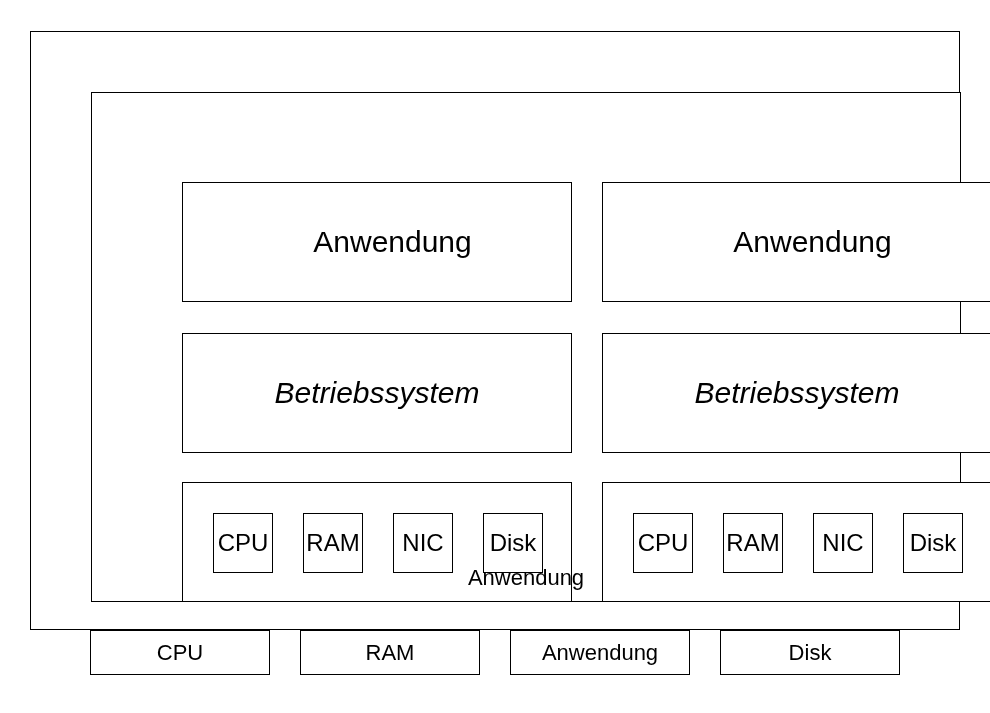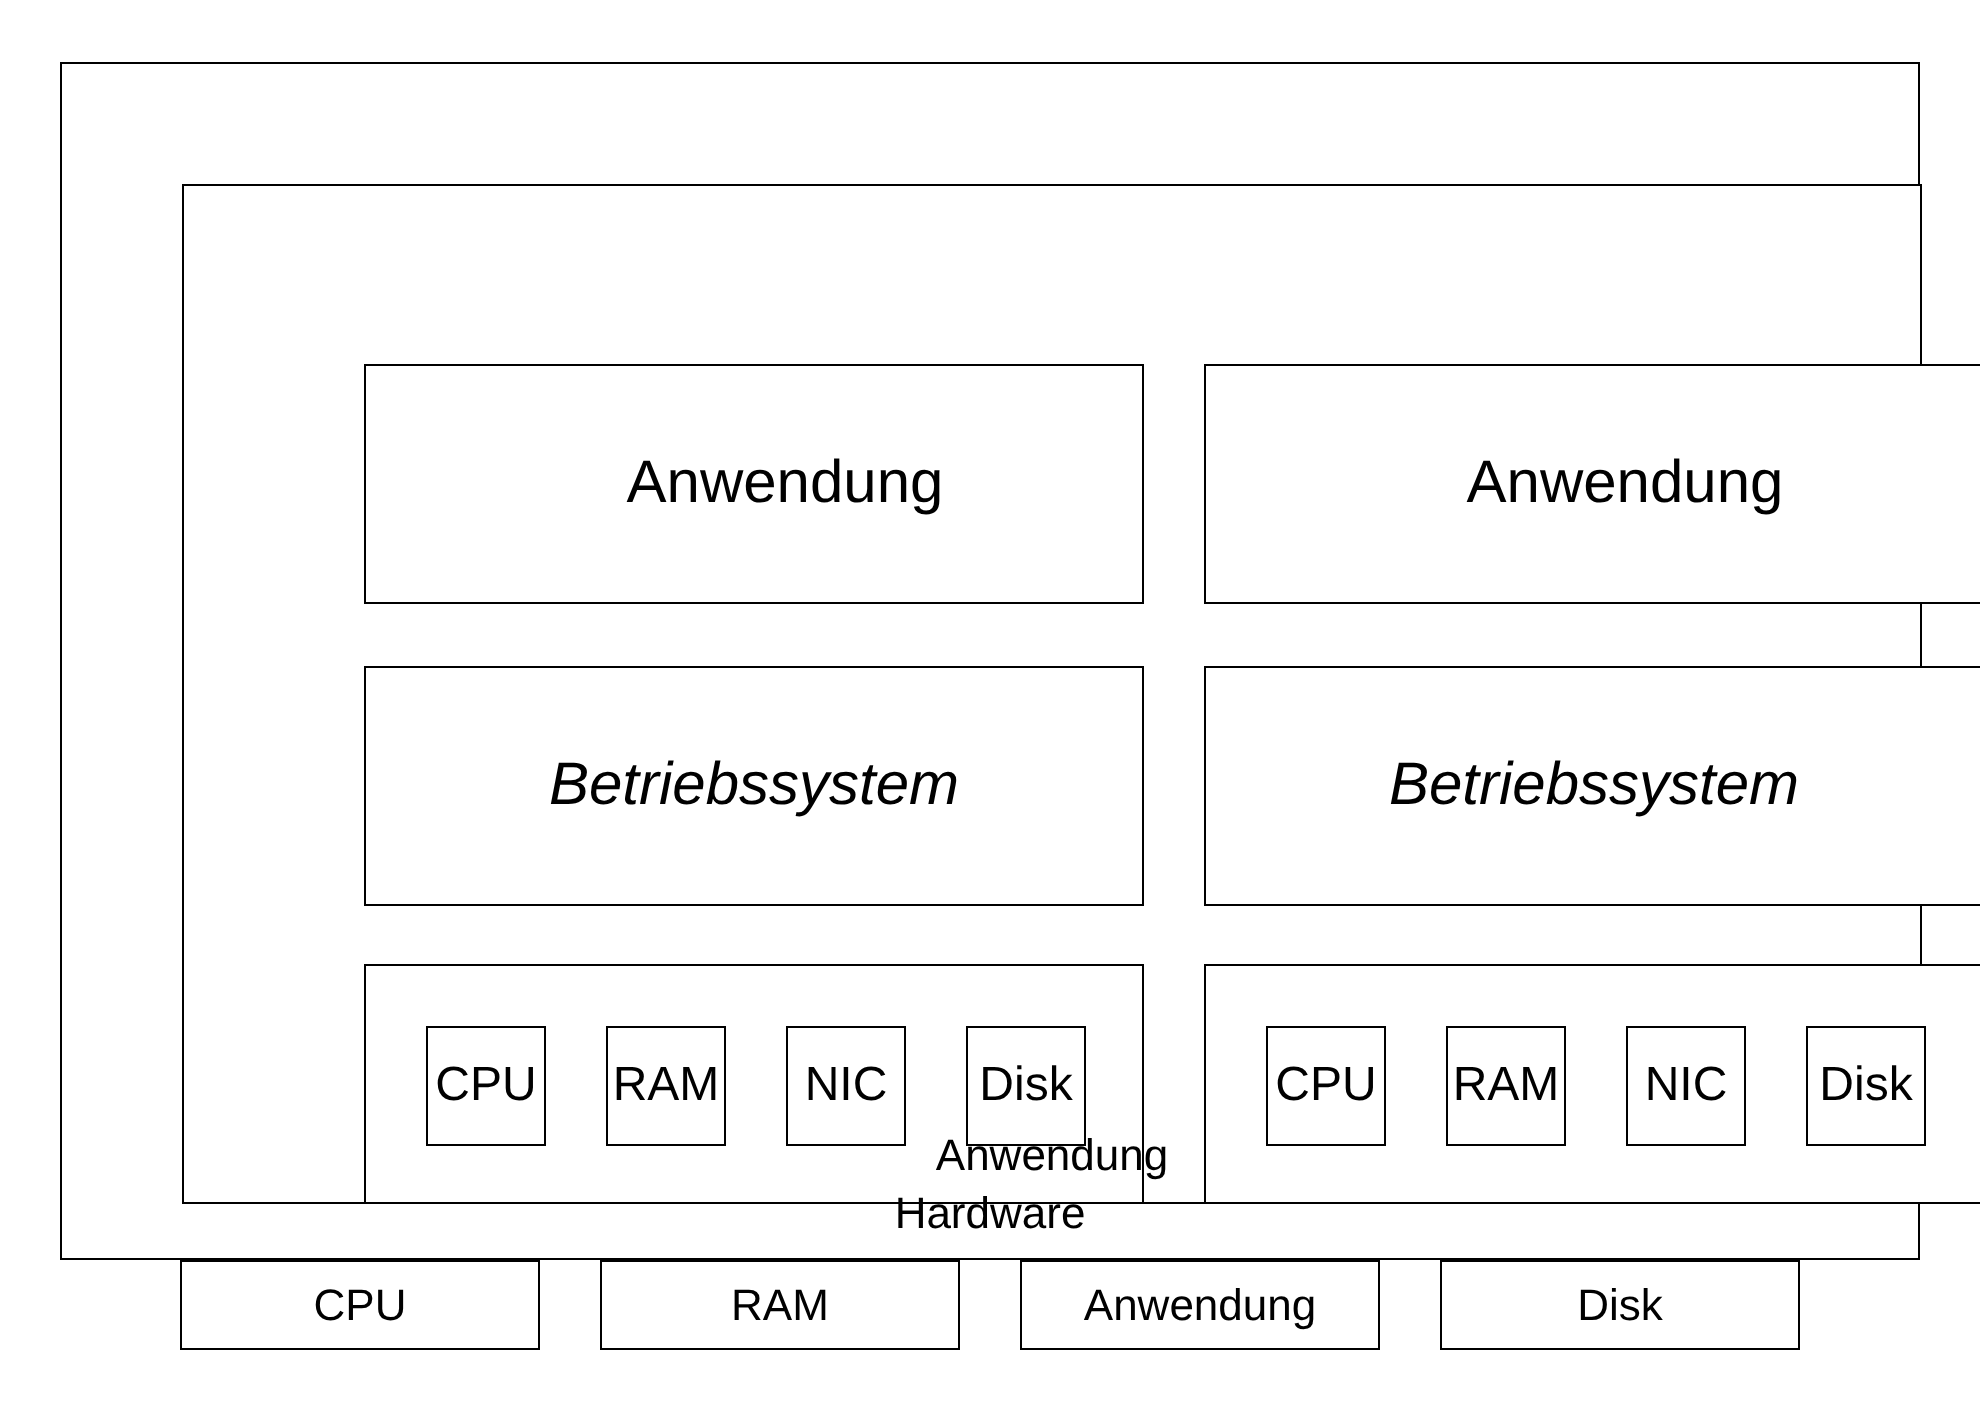--- a/index.html
+++ b/index.html
@@ -138,21 +138,20 @@
           <div class="device-box d0">CPU</div>
           <div class="device-box d1">RAM</div>
           <div class="device-box d2">NIC</div>
           <div class="device-box d3">Disk</div>
         </div>
       </div>
 
       <div class="layer-label hv-label">Anwendung</div>
     </div>
 
-    <div class="layer-label hw-label">Hardware</div>
   </div>
 
   <div class="phys-box p0">CPU</div>
   <div class="phys-box p1">RAM</div>
   <div class="phys-box p2">Anwendung</div>
   <div class="phys-box p3">Disk</div>
 
 </div>
 
 </body></html>

